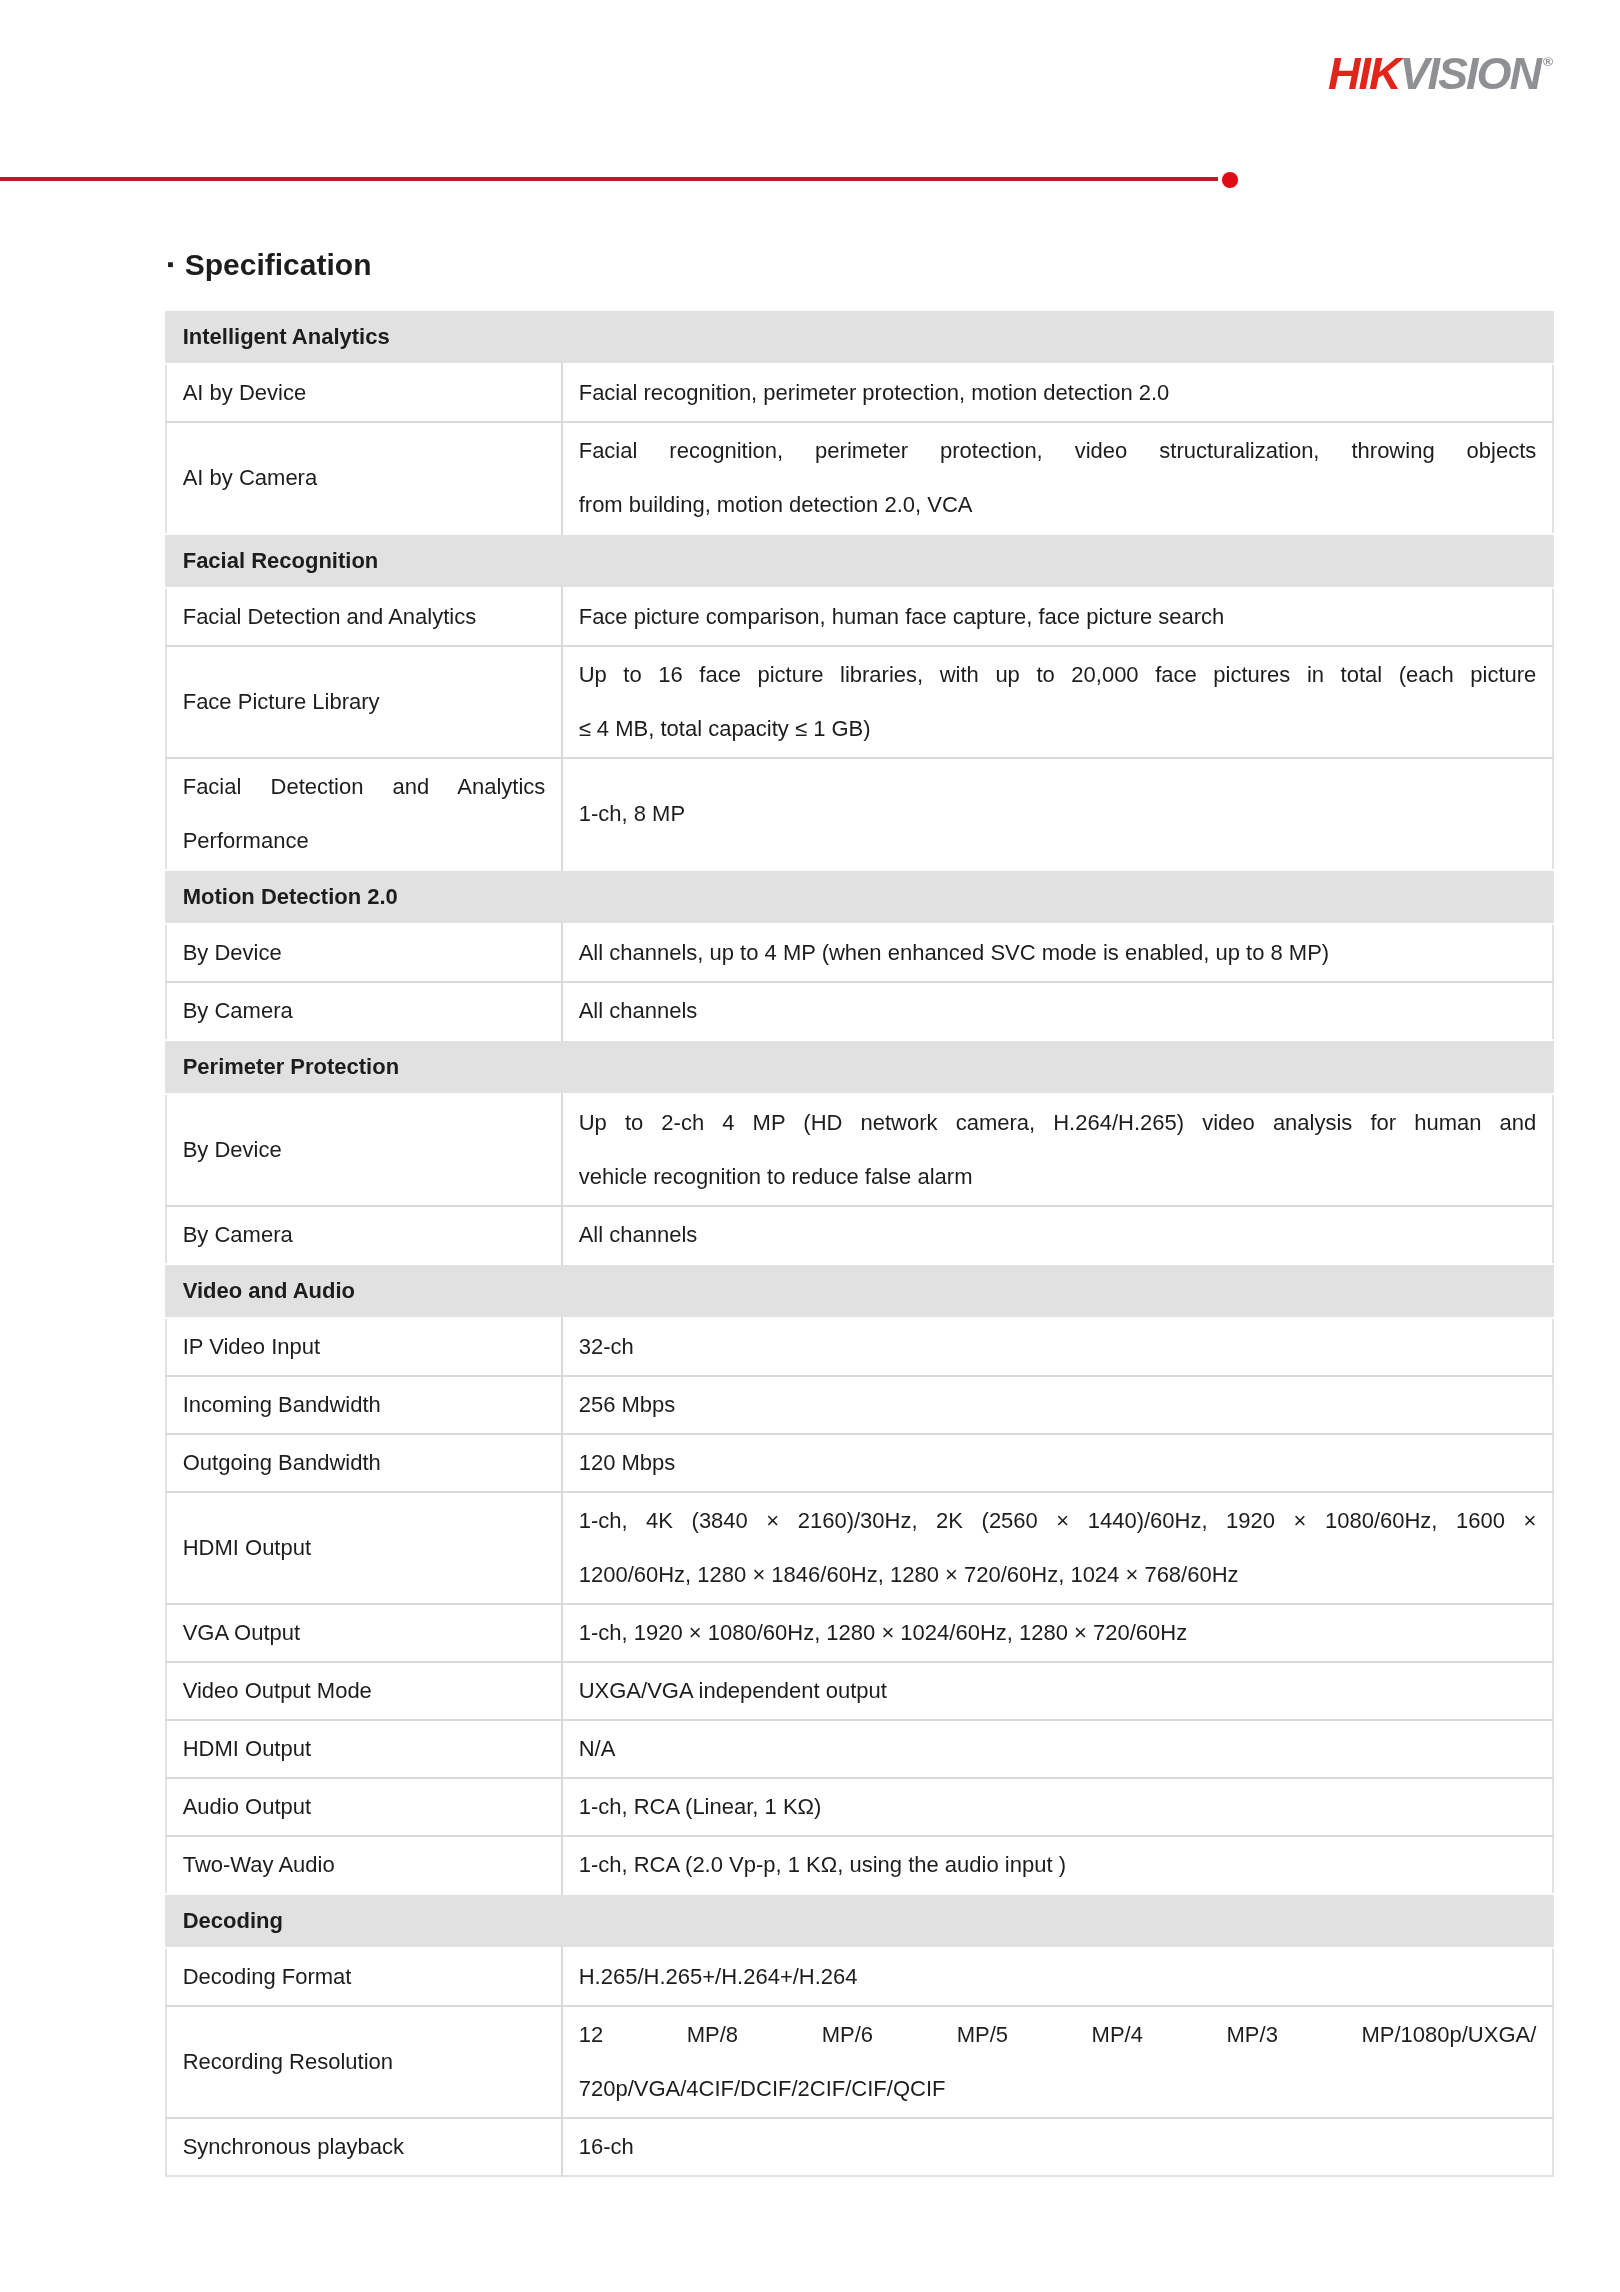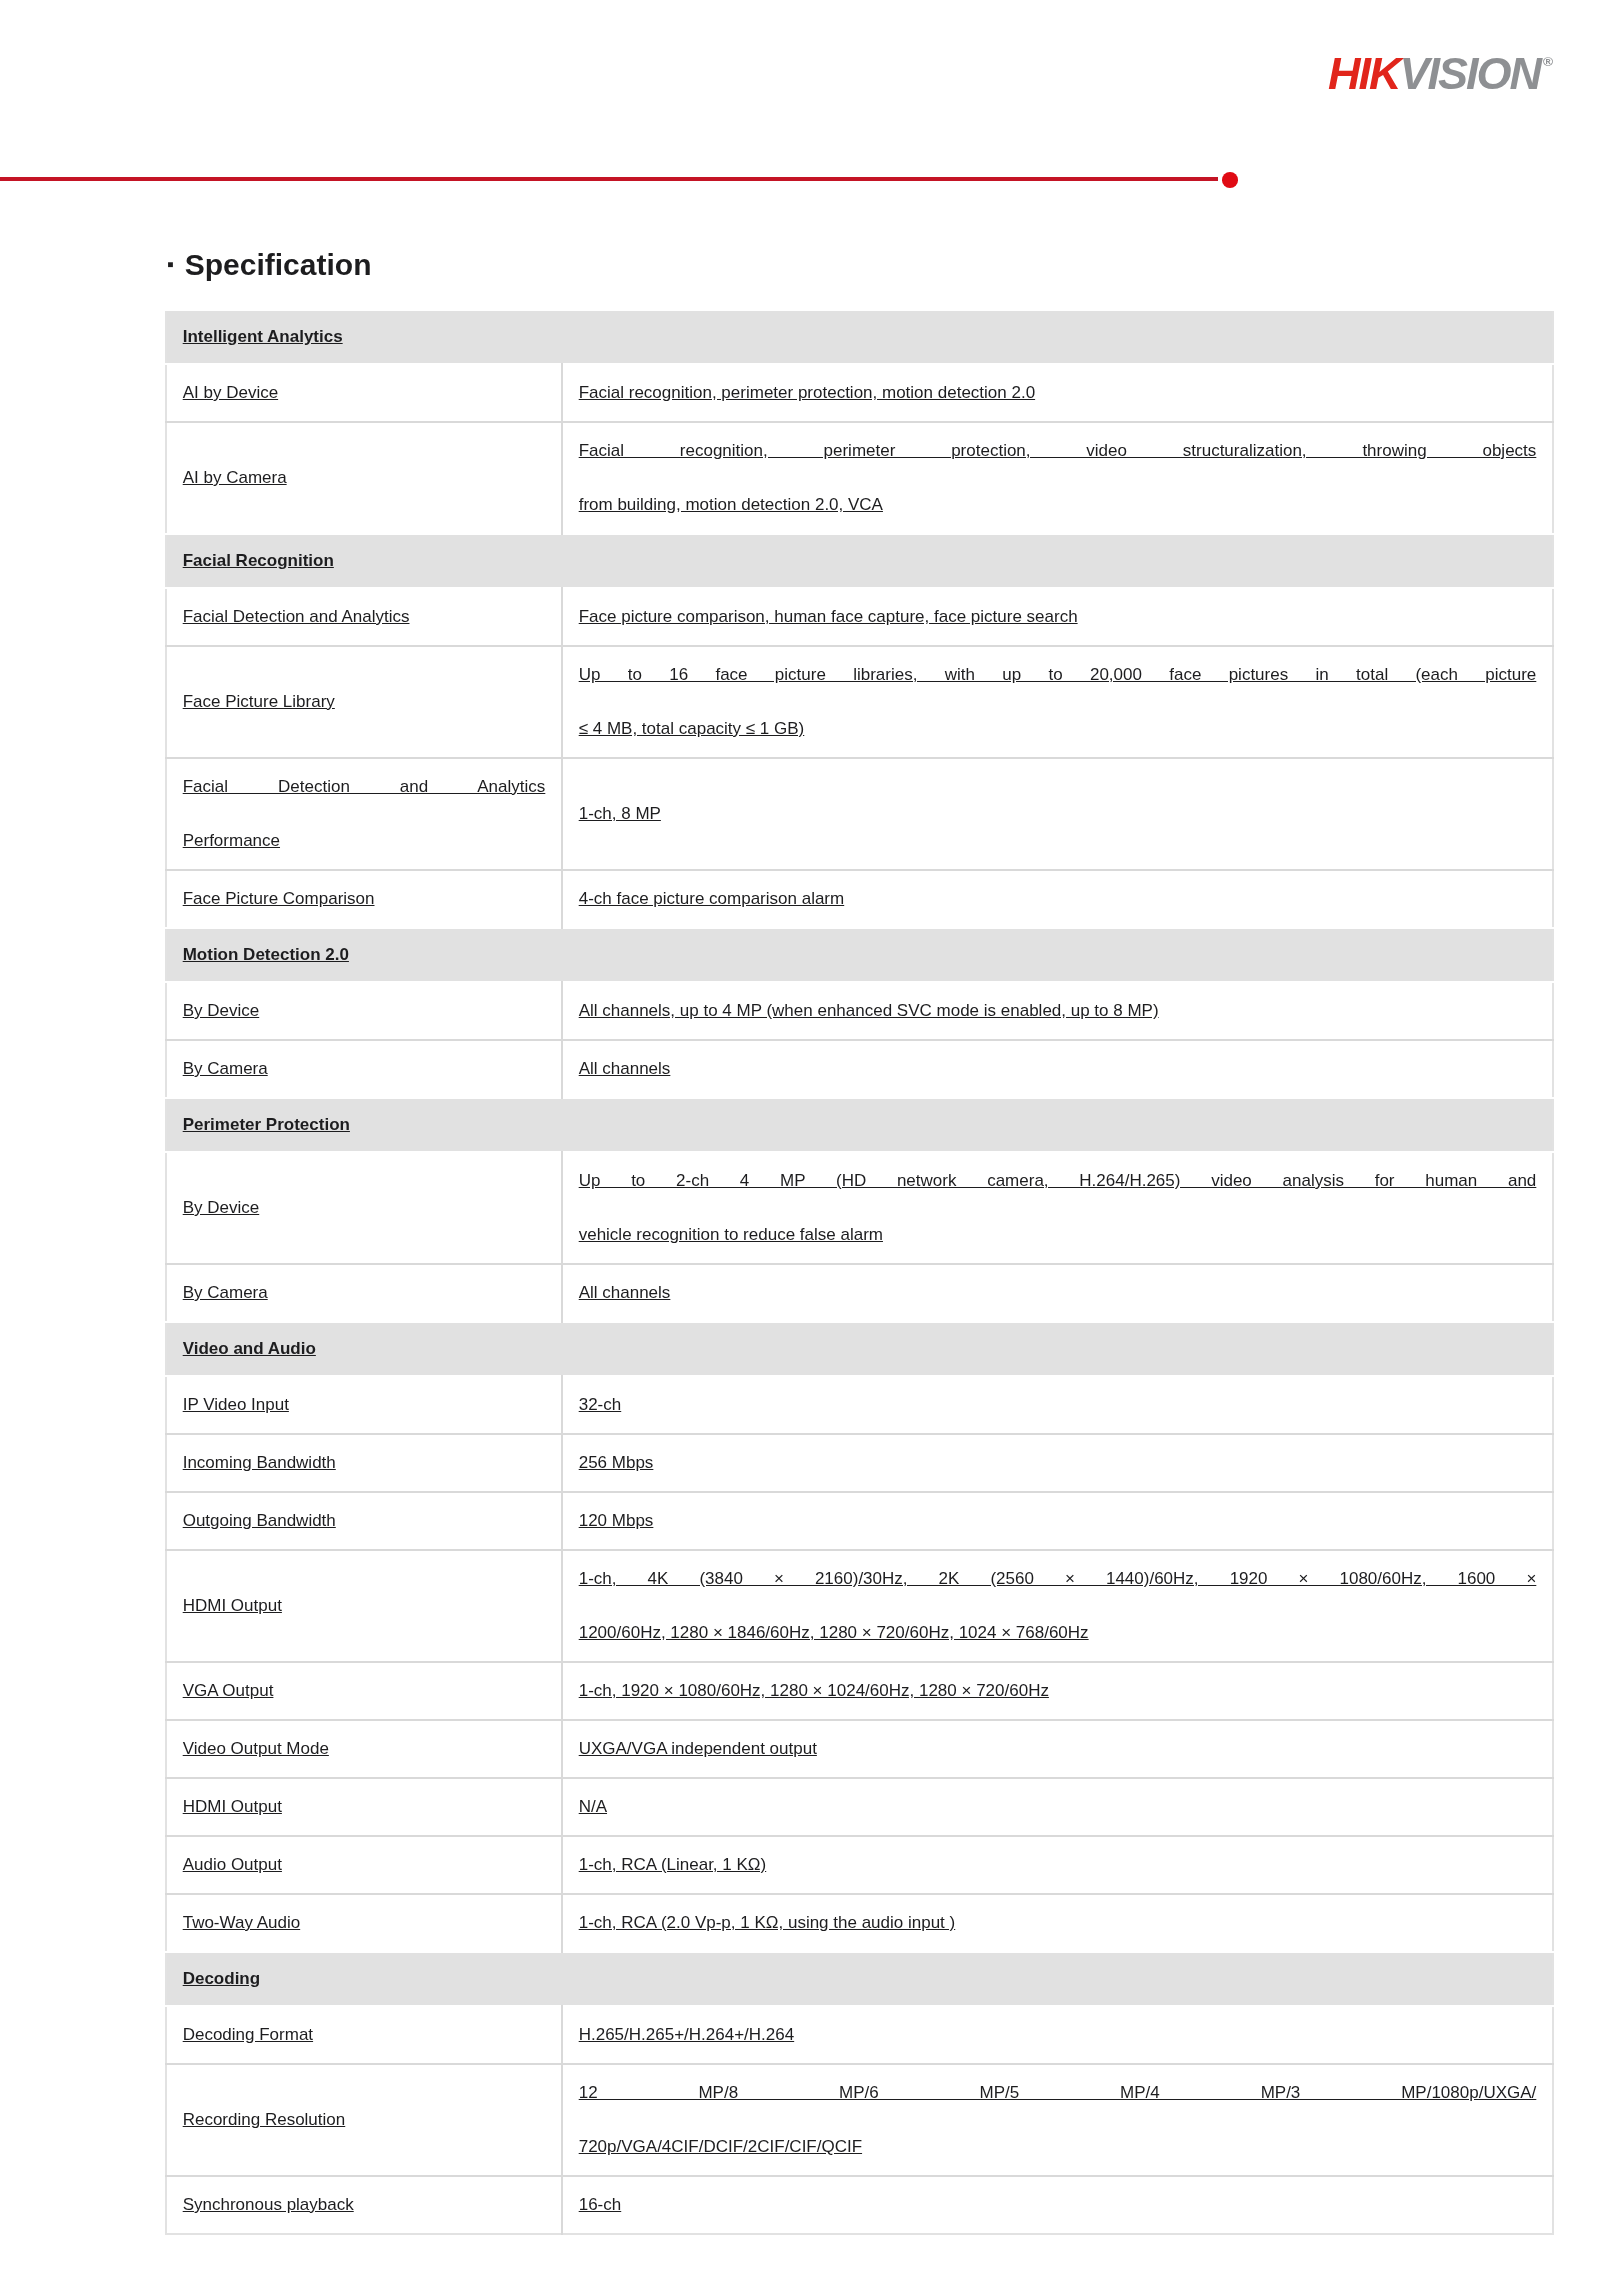--- a/index.html
+++ b/index.html
@@ -79,26 +79,25 @@
     top:309px;left:165px;
     width:1387px;
     border-collapse:collapse;
     table-layout:fixed;
     border:2px solid #e2e2e2;
   }
   .spec-table td{
     border-top:2px solid var(--row-border);
     padding:1px 15.7px;
     vertical-align:middle;
-    font-size:17px;
+    font-size:22px;
     line-height:54px;
     color:var(--text);
     text-align:justify;
     overflow:hidden;
-    text-decoration:underline;
   }
   .section-row td{
     background:var(--section-bg);
     font-weight:bold;
     line-height:50px;
     border-top-color:#ffffff;
     text-align:left;
   }
   tr.section-row + tr td{
     border-top-color:#ffffff;
@@ -165,24 +164,20 @@
           <div class="cell-line">≤ 4 MB, total capacity ≤ 1 GB)</div>
         </td>
       </tr>
       <tr class="spec-row">
         <td class="label-cell">
           <div class="cell-line stretch">Facial Detection and Analytics</div>
           <div class="cell-line">Performance</div>
         </td>
         <td class="value-cell">1-ch, 8 MP</td>
       </tr>
-      <tr class="spec-row">
-        <td class="label-cell">Face Picture Comparison</td>
-        <td class="value-cell">4-ch face picture comparison alarm</td>
-      </tr>
       <tr class="section-row">
         <td colspan="2">Motion Detection 2.0</td>
       </tr>
       <tr class="spec-row">
         <td class="label-cell">By Device</td>
         <td class="value-cell">All channels, up to 4 MP (when enhanced SVC mode is enabled, up to 8 MP)</td>
       </tr>
       <tr class="spec-row">
         <td class="label-cell">By Camera</td>
         <td class="value-cell">All channels</td>

